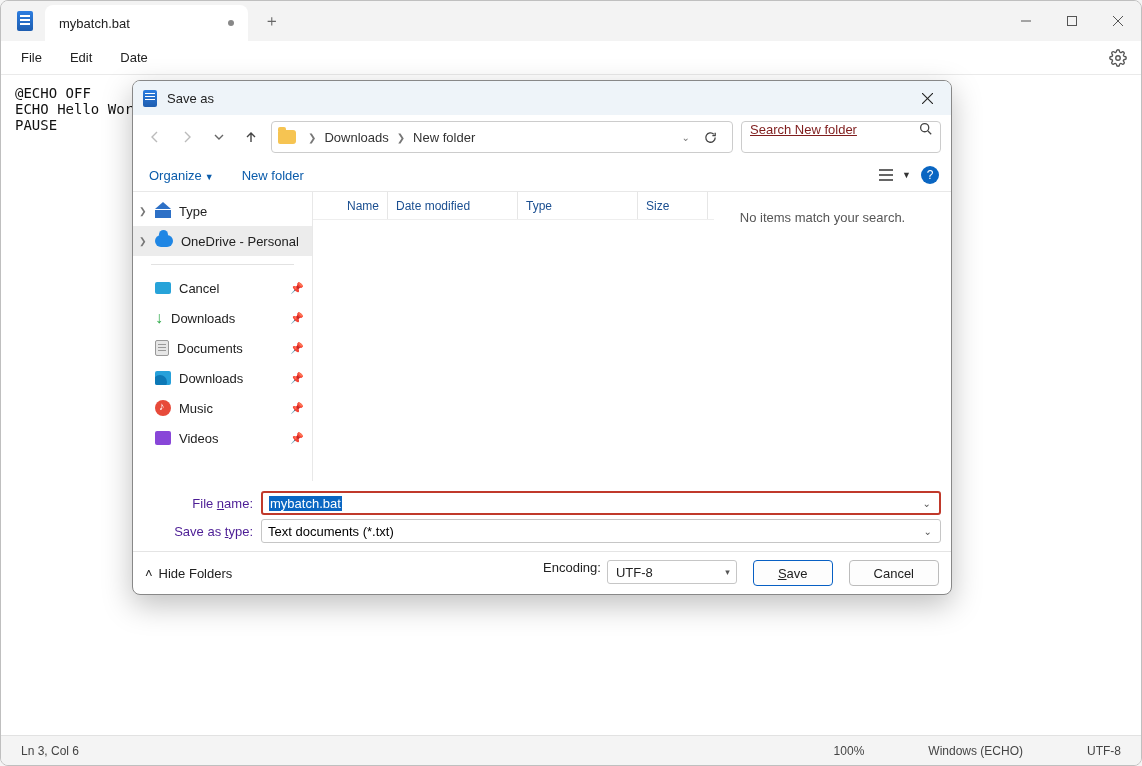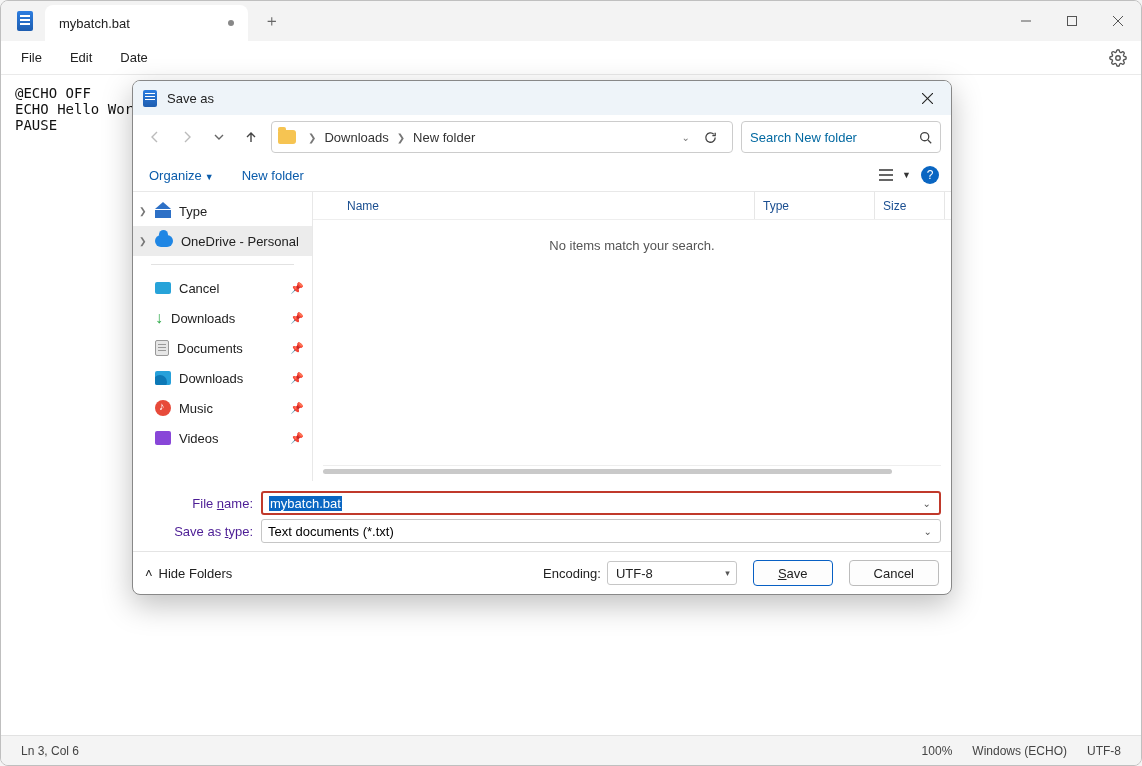--- a/index.html
+++ b/index.html
@@ -16,39 +16,39 @@
   .win-controls { margin-left:auto; display:flex; align-items:center;}
   .win-btn { width:46px;height:40px;display:flex;align-items:center;justify-content:center;color:#555;cursor:pointer;font-size:12px;}
   .win-btn svg{width:10px;height:10px;}
 
   .menubar { height:34px; background:#fff; display:flex; align-items:center; padding:0 6px; border-bottom:1px solid #eaeaea;}
   .menu-item { padding:6px 14px;font-size:13px;color:#222;cursor:pointer;border-radius:4px;}
   .settings-icon{ margin-left:auto; width:34px;height:30px;display:flex;align-items:center;justify-content:center;color:#555;cursor:pointer;}
 
   .editor { flex:1; background:#fff; padding:10px 14px; font-family:Consolas,monospace; font-size:14px; color:#111; white-space:pre; overflow:hidden;}
   .statusbar{ height:30px;background:#f4f4f4;border-top:1px solid #e2e2e2;display:flex;align-items:center;font-size:12px;color:#444;padding:0 20px;}
-  .status-right{margin-left:auto;display:flex;gap:20px;}
+  .status-right{margin-left:auto;display:flex;gap:64px;}
 
   
   .dialog { position:absolute; left:132px; top:80px; width:820px; height:515px; background:#fff; border:1px solid #888; border-radius:8px; box-shadow:0 10px 30px rgba(0,0,0,.25); display:flex;flex-direction:column; overflow:hidden;}
   .dlg-title{ height:34px;background:#eef4f9;display:flex;align-items:center;padding:0 10px;font-size:13px;color:#222;}
   .dlg-title .icon{width:14px;height:17px;background:linear-gradient(#2c7de0,#1d5db0);border-radius:2px;margin-right:10px;position:relative;}
   .dlg-title .icon::before{content:"";position:absolute;left:2px;right:2px;top:3px;height:1.5px;background:#fff;box-shadow:0 3px 0 #fff,0 6px 0 #fff;}
   .dlg-close{ margin-left:auto;width:28px;height:24px;display:flex;align-items:center;justify-content:center;cursor:pointer;color:#333;}
 
   .navbar{ height:44px;display:flex;align-items:center;padding:6px 10px; gap:8px;}
   .nav-btn{ width:24px;height:28px;display:flex;align-items:center;justify-content:center;color:#666;cursor:pointer;}
   .nav-btn.disabled{color:#bbb;}
   .breadcrumb{ flex:1;height:32px;border:1px solid #ccc;border-radius:4px;display:flex;align-items:center;padding:0 6px;font-size:13px;color:#333;gap:4px;}
   .folder-icon{width:18px;height:14px;background:#f6c452;border-radius:2px 3px 3px 2px;position:relative;margin-right:4px;}
   .folder-icon::before{content:"";position:absolute;top:-3px;left:0;width:8px;height:4px;background:#f6c452;border-radius:2px 2px 0 0;}
   .chev{ color:#777;font-size:10px;margin:0 4px;}
   .bc-end{margin-left:auto;display:flex;align-items:center;color:#555;}
   .refresh{width:32px;display:flex;align-items:center;justify-content:center;color:#555;}
-  .searchbox{ width:200px;height:32px;border:1px solid #ccc;border-radius:4px;display:flex;align-items:center;padding:0 8px;font-size:13px;color:#0369a1;}
+  .searchbox{ width:200px;height:32px;border:1px solid #ccc;border-radius:4px;display:flex;align-items:flex-start;padding:0 8px;font-size:13px;color:#7f1d1d;text-decoration:underline;}
   .searchbox .sicon{margin-left:auto;color:#555;}
 
   .toolbar{ height:32px;display:flex;align-items:center;padding:0 12px;font-size:13px;}
   .link{ color:#0b5cab; cursor:pointer; padding:3px 4px;}
   .drop-caret{color:#0b5cab;font-size:9px;margin-left:3px;}
   .tb-right{margin-left:auto;display:flex;align-items:center;gap:10px;}
   .view-btn{display:flex;align-items:center;color:#333;cursor:pointer;}
   .help{width:18px;height:18px;border-radius:50%;background:#0a66c2;color:#fff;font-size:12px;display:flex;align-items:center;justify-content:center;cursor:pointer;}
 
   .body{ flex:1; display:flex; border-top:1px solid #e8e8e8;}
@@ -66,42 +66,42 @@
   .i-desktop{width:16px;height:12px;background:#27a3d9;border-radius:2px;}
   .i-dl{color:#2faa4a;font-size:16px;line-height:12px;}
   .i-doc{width:14px;height:16px;background:#e6e6e6;border:1px solid #999;border-radius:2px;position:relative;}
   .i-doc::before{content:"";position:absolute;left:2px;right:2px;top:3px;height:1px;background:#999;box-shadow:0 3px 0 #999,0 6px 0 #999;}
   .i-pic{width:16px;height:14px;background:#26a0da;border-radius:2px;position:relative;overflow:hidden;}
   .i-pic::after{content:"";position:absolute;bottom:-4px;left:-2px;width:14px;height:14px;background:#0d78b6;border-radius:50%;}
   .i-music{width:16px;height:16px;border-radius:50%;background:#e74a3a;position:relative;}
   .i-music::after{content:"♪";position:absolute;left:4px;top:0;color:#fff;font-size:11px;}
   .i-vid{width:16px;height:14px;background:#8846d8;border-radius:2px;}
 
-  .content{ flex:1; display:flex;flex-direction:column;text-align:center;}
+  .content{ flex:1; display:flex;flex-direction:row;text-align:center;}
   .columns{ display:flex; height:28px;align-items:center;padding:0 6px;border-bottom:1px solid #eee;font-size:12px;color:#1b4f91;}
   .col{ padding:0 8px; border-right:1px solid #e6e6e6; height:100%;display:flex;align-items:center;cursor:pointer;}
   .col.name{flex:1;padding-left:28px;}
   .col.date{width:130px;}
   .col.type{width:120px;}
   .col.size{width:70px;}
   .empty{ flex:1;display:flex;justify-content:center;padding-top:18px;font-size:13px;color:#555;}
   .scrolltrack{height:14px;border-top:1px solid #eee;position:relative;margin:0 10px 2px 10px;}
   .scrollthumb{position:absolute;left:0;top:3px;height:5px;width:92%;background:#c9c9c9;border-radius:3px;}
 
   .fields{ padding:6px 10px 4px 10px;}
   .field-row{ display:flex;align-items:center;margin:4px 0;font-size:13px;}
   .field-label{ width:118px;text-align:right;padding-right:8px;color:#4c1d95;}
   .underline{text-decoration:underline;}
   .field-input{ flex:1;height:24px;border:1px solid #c6c6c6;border-radius:3px;padding:0 6px;font-size:13px;display:flex;align-items:center;position:relative;}
   .highlight{ border:2px solid #c0392b !important;}
   .field-input .sel{background:#0a66c2;color:#fff;padding:0 1px;}
   .dd-caret{position:absolute;right:8px;color:#555;font-size:10px;}
   .bottom{ border-top:1px solid #e4e4e4;padding:8px 12px;display:flex;align-items:center;font-size:13px;color:#222;}
   .hidefold{display:flex;align-items:center;gap:6px;cursor:pointer;}
-  .enc{margin-left:auto;display:flex;align-items:center;gap:6px;}
+  .enc{margin-left:auto;display:flex;gap:6px;}
   .select{ height:24px;border:1px solid #c6c6c6;border-radius:3px;padding:0 22px 0 8px;font-size:13px;display:flex;align-items:center;position:relative;min-width:130px;}
   .select .dd{position:absolute;right:6px;font-size:9px;color:#555;}
   .btn{ height:26px;padding:0 24px;border:1px solid #bcbcbc;background:#fdfdfd;border-radius:4px;font-size:13px;cursor:pointer;display:flex;align-items:center;justify-content:center;margin-left:10px;}
   .btn.primary{ border:1px solid #0860c4;}
   svg{display:block;}
 </style>
 </head>
 <body>
 
 <div class="app-window">
@@ -279,20 +279,21 @@
       <div class="side-item">
         <span class="i-vid"></span>
         <span>Videos</span>
         <span class="pin">📌</span>
       </div>
     </div>
 
     <div class="content">
       <div class="columns">
         <div class="col name">Name</div>
+        <div class="col date">Date modified</div>
         <div class="col type">Type</div>
         <div class="col size">Size</div>
       </div>
       <div class="empty">No items match your search.</div>
       <div class="scrolltrack">
           <div class="scrollthumb"></div>
         </div>
     </div>
   </div>
 

